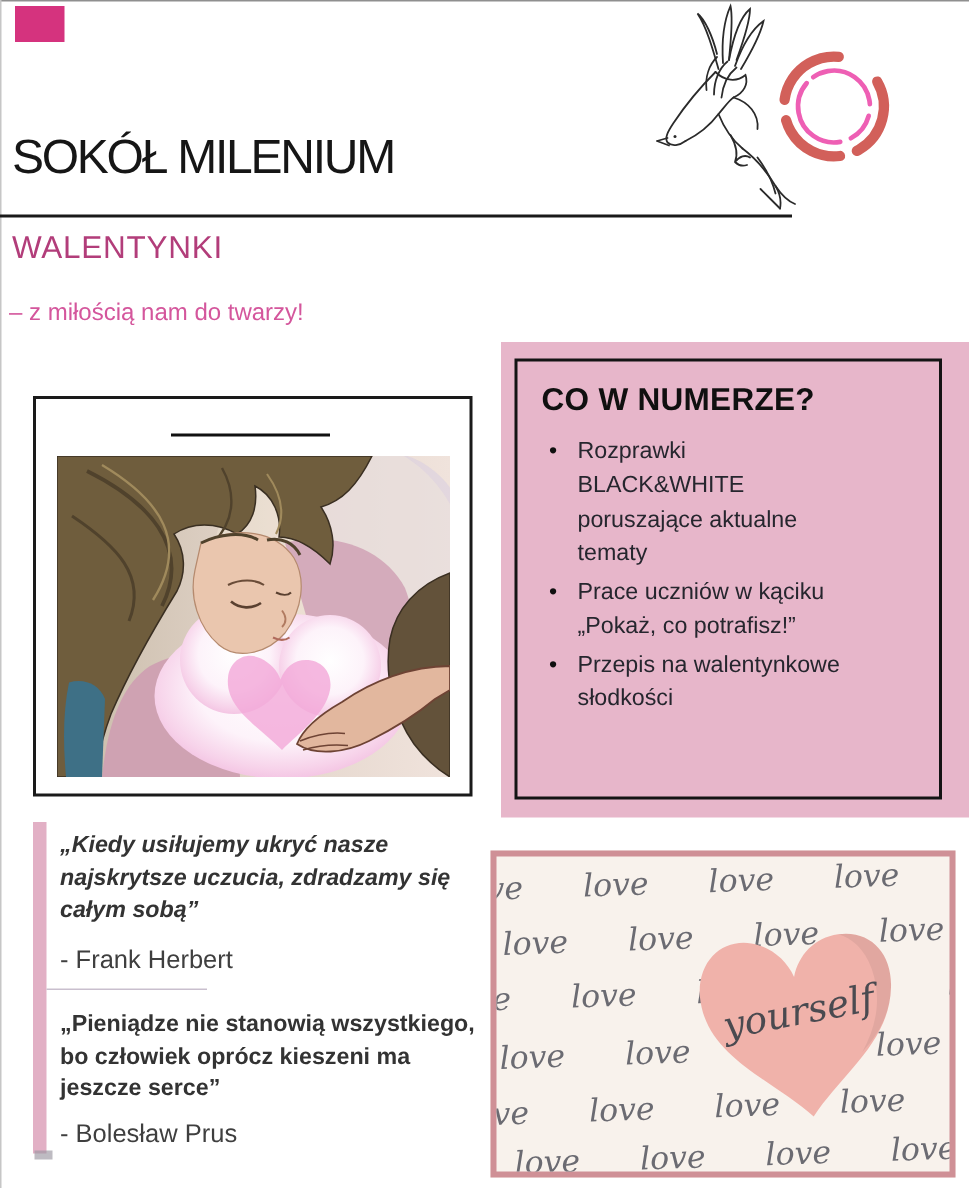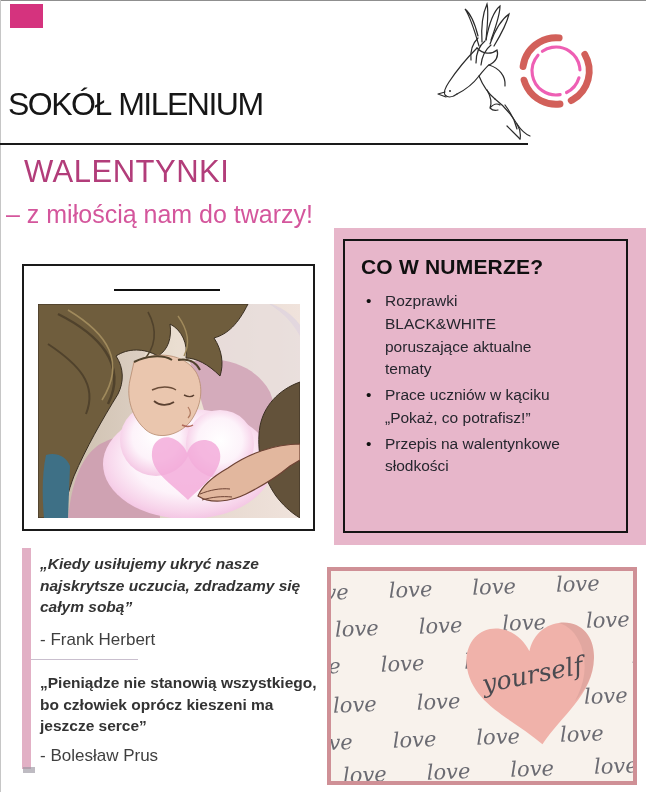--- a/index.html
+++ b/index.html
@@ -12,22 +12,22 @@
   .edge-top{left:0;top:0;width:646px;height:1px;background:#8f8f8f;}
   .edge-left{left:0;top:0;width:1px;height:792px;background:#c6c6c6;}
   
   .corner-accent{left:10px;top:4px;width:33px;height:24px;background:var(--corner-pink);}
   
   .masthead-title{
     left:8px;top:88px;font-size:32px;letter-spacing:-1.5px;color:#161616;
     white-space:nowrap;line-height:1.05;font-weight:400;
   }
   .masthead-rule{left:0;top:143px;width:528px;height:2px;background:var(--rule-color);}
-  .section-heading{left:24px;top:154px;font-size:31px;letter-spacing:.5px;color:var(--heading-pink);white-space:nowrap;}
-  .section-tagline{left:6px;top:200px;font-size:25px;color:var(--tagline-pink);white-space:nowrap;}
+  .section-heading{left:8px;top:154px;font-size:21px;letter-spacing:.5px;color:var(--heading-pink);white-space:nowrap;}
+  .section-tagline{left:6px;top:200px;font-size:16px;color:var(--tagline-pink);white-space:nowrap;}
   
   .falcon-wrap{left:437px;top:2px;width:100px;height:148px;}
   .rings-wrap{left:512px;top:27px;width:88px;height:88px;}
   
   .feature-frame{left:22px;top:264px;width:293px;height:267px;border:2px solid #1a1a1a;background:#fff;box-sizing:border-box;}
   .frame-line{position:absolute;left:90px;top:23px;width:106px;height:2px;background:#111;}
   .illustration{position:absolute;left:14px;top:38px;width:262px;height:214px;}
   
   .issue-box{left:334px;top:228px;width:332px;height:317px;background:var(--box-bg);}
   .issue-inner{position:absolute;left:9px;top:11px;width:281px;height:290px;border:2px solid #141414;}

